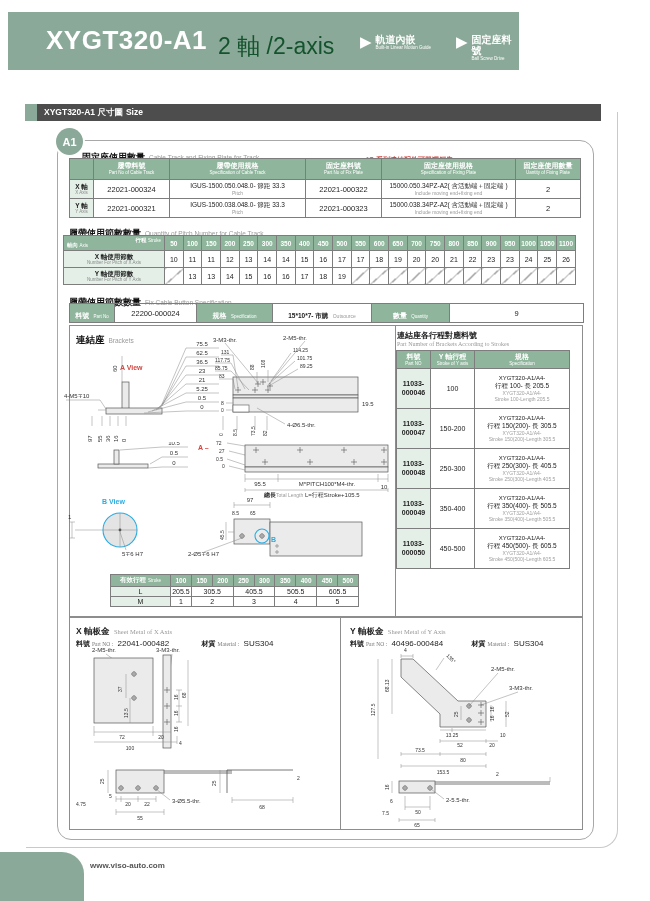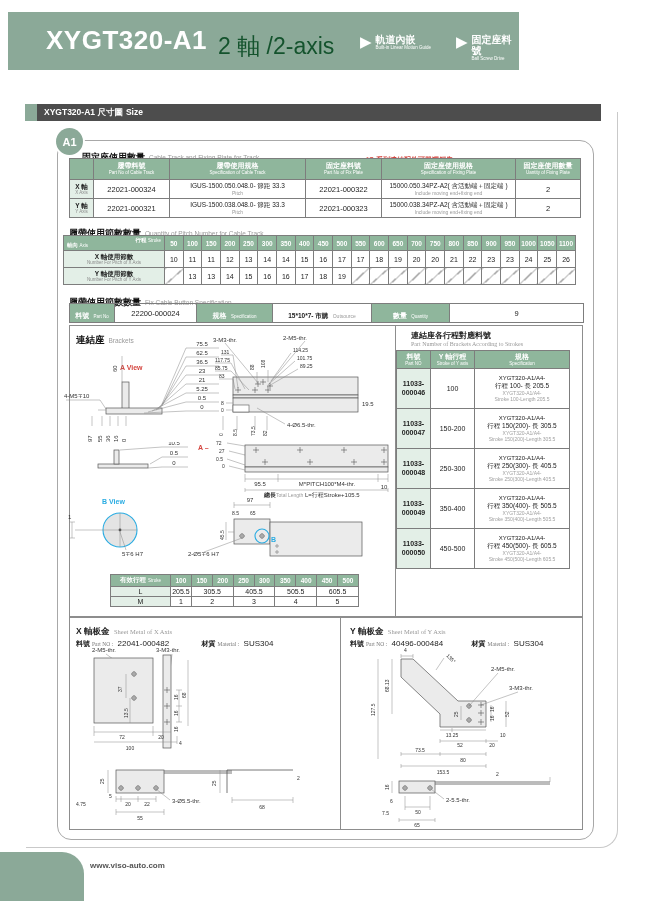--- a/index.html
+++ b/index.html
@@ -454,21 +454,21 @@
     <use href="#hole" x="56" y="42"></use>
       <use href="#hole" x="76" y="42"></use>
     <circle cx="76" cy="42" r="7" fill="none" stroke="#2AACE2" stroke-width="1.1"></circle>
     <text class="cy" x="85" y="48">B</text>
     <circle cx="91" cy="52" r="1.2" fill="none" stroke="#555" stroke-width=".5"></circle>
     <circle cx="91" cy="58" r="1.2" fill="none" stroke="#555" stroke-width=".5"></circle>
     <text x="2" y="62">2-Ø5∓6 H7</text>
     <path class="ln" d="M18,58L56,44"></path>
   </svg>
 
-  <div class="abs" style="left:411px;top:330px">
+  <div class="abs" style="left:397px;top:330px">
     <div style="font-size:8px;font-weight:bold">連結座各行程對應料號</div>
     <div class="serif" style="font-size:6px;color:#999">Part Number of Brackets According to Strokes</div>
   </div>
   <table class="abs" style="left:396px;top:350px;width:173px" id="bparts">
     <colgroup>
         <col style="width:34px">
         <col style="width:44px">
         <col style="width:95px">
       </colgroup>
     <tbody>

